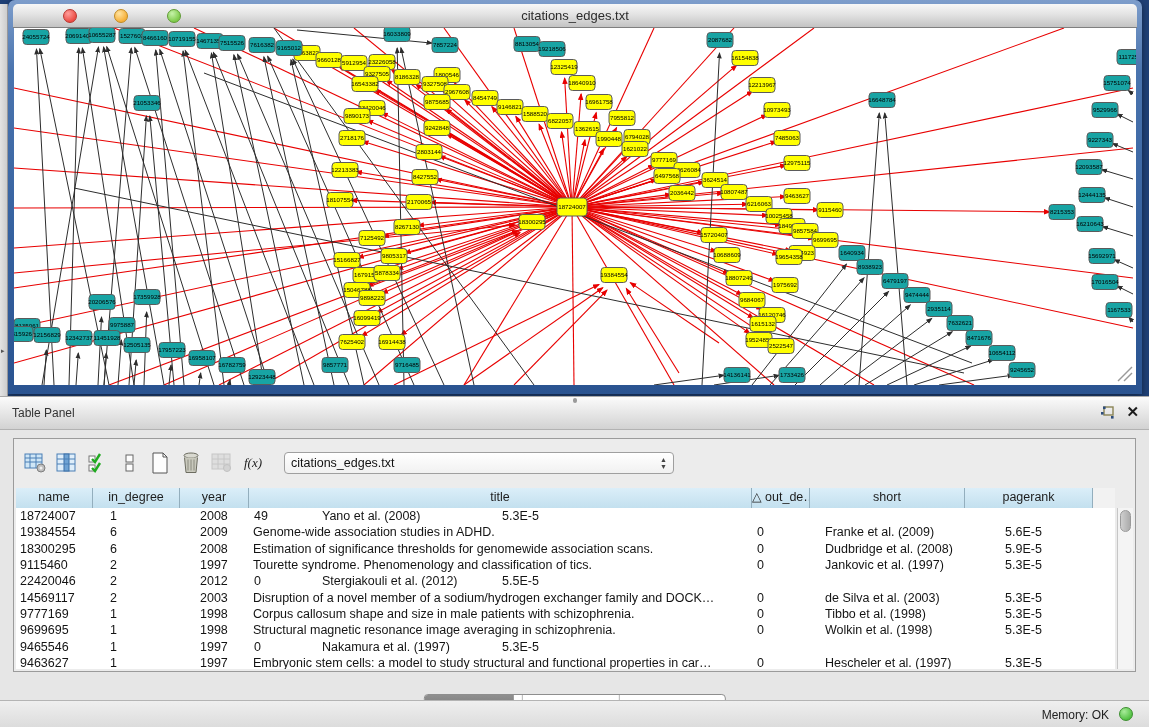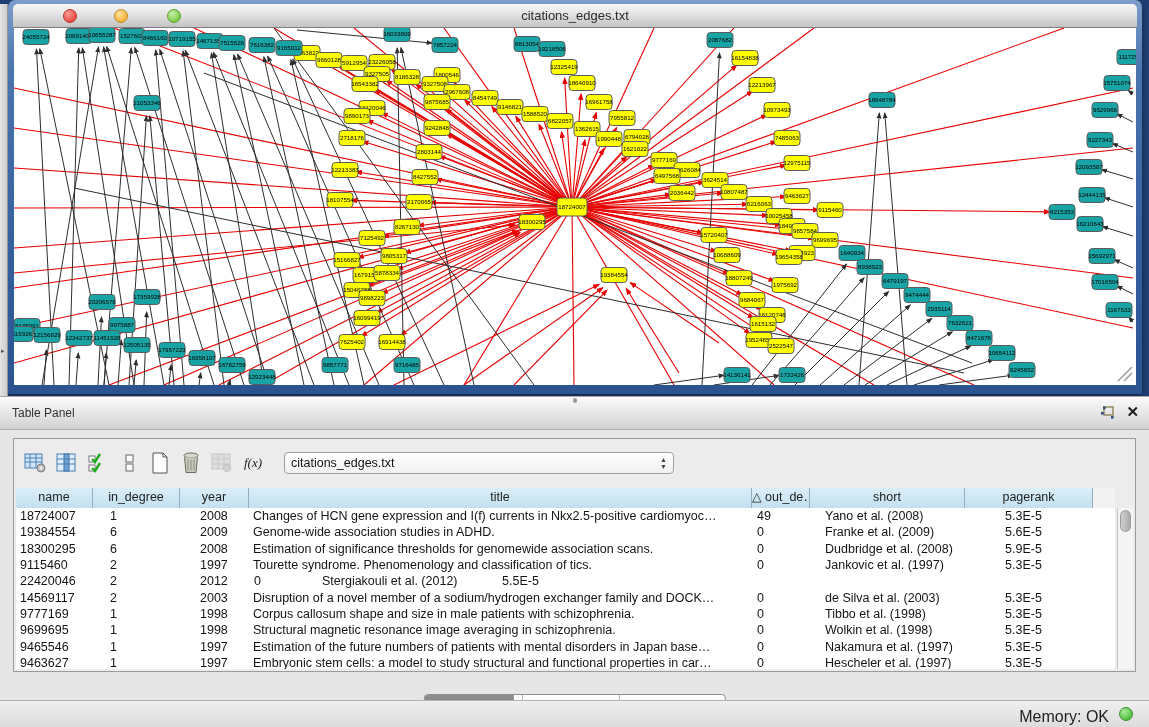--- a/index.html
+++ b/index.html
@@ -74,21 +74,21 @@
   #tabs{position:absolute;left:50%;transform:translateX(-50%);top:264px;height:21px;display:inline-flex;
     border:1px solid #8e8e8e;border-radius:4px;overflow:hidden;background:#ffffff;
     box-shadow:0 1px 0 rgba(255,255,255,.7);gap:8px;}
   .tab{padding:0 13px;font-size:12.5px;color:#111;line-height:20px;border-left:1px solid #b5b5b5;}
   .tab:first-child{border-left:none;}
   .tab.sel{background:linear-gradient(180deg,#8f8f8f,#707070);color:#ececec;}
 
   
   #status-bar{position:absolute;left:0;top:700px;width:1149px;height:27px;
     background:linear-gradient(180deg,#efefef,#dcdcdc);border-top:1px solid #b4b4b4;box-sizing:border-box;}
-  #mem-label{position:absolute;right:40px;top:7px;font-size:16px;color:#222;}
+  #mem-label{position:absolute;right:40px;top:7px;font-size:12px;color:#222;}
   #mem-dot{position:absolute;right:16px;top:6px;width:14px;height:14px;border-radius:50%;
     background:radial-gradient(circle at 35% 30%,#a8eb9a,#4fbf3f 75%);border:1px solid #3c8f2f;box-sizing:border-box;}
 </style>
 </head>
 <body>
 
 <div id="desktop"></div>
 
 <div id="net-window">
   <div id="titlebar">
@@ -893,21 +893,20 @@
         <div class="hcell c4" style="padding-left: 0px;">△ out_de…</div>
         <div class="hcell c5" style="padding-left: 0px;">short</div>
         <div class="hcell c6" style="padding-left: 0px;">pagerank</div>
         <div class="hcell hfill"></div>
       </div>
     <div id="tbody">
         <div class="trow">
           <div class="tcell c0">18724007</div>
           <div class="tcell c1">1</div>
           <div class="tcell c2">2008</div>
-          <div class="tcell c3">Changes of HCN gene expression and I(f) currents in Nkx2.5-positive cardiomyoc…</div>
           <div class="tcell c4">49</div>
           <div class="tcell c5">Yano et al. (2008)</div>
           <div class="tcell c6">5.3E-5</div>
         </div>
         <div class="trow">
           <div class="tcell c0">19384554</div>
           <div class="tcell c1">6</div>
           <div class="tcell c2">2009</div>
           <div class="tcell c3">Genome-wide association studies in ADHD.</div>
           <div class="tcell c4">0</div>
@@ -964,21 +963,20 @@
           <div class="tcell c2">1998</div>
           <div class="tcell c3">Structural magnetic resonance image averaging in schizophrenia.</div>
           <div class="tcell c4">0</div>
           <div class="tcell c5">Wolkin et al. (1998)</div>
           <div class="tcell c6">5.3E-5</div>
         </div>
         <div class="trow">
           <div class="tcell c0">9465546</div>
           <div class="tcell c1">1</div>
           <div class="tcell c2">1997</div>
-          <div class="tcell c3">Estimation of the future numbers of patients with mental disorders in Japan base…</div>
           <div class="tcell c4">0</div>
           <div class="tcell c5">Nakamura et al. (1997)</div>
           <div class="tcell c6">5.3E-5</div>
         </div>
         <div class="trow">
           <div class="tcell c0">9463627</div>
           <div class="tcell c1">1</div>
           <div class="tcell c2">1997</div>
           <div class="tcell c3">Embryonic stem cells: a model to study structural and functional properties in car…</div>
           <div class="tcell c4">0</div>

